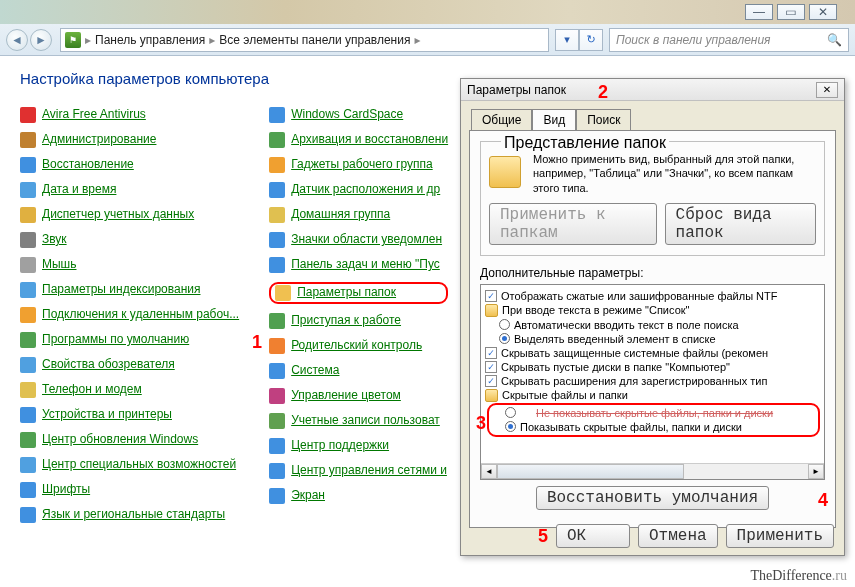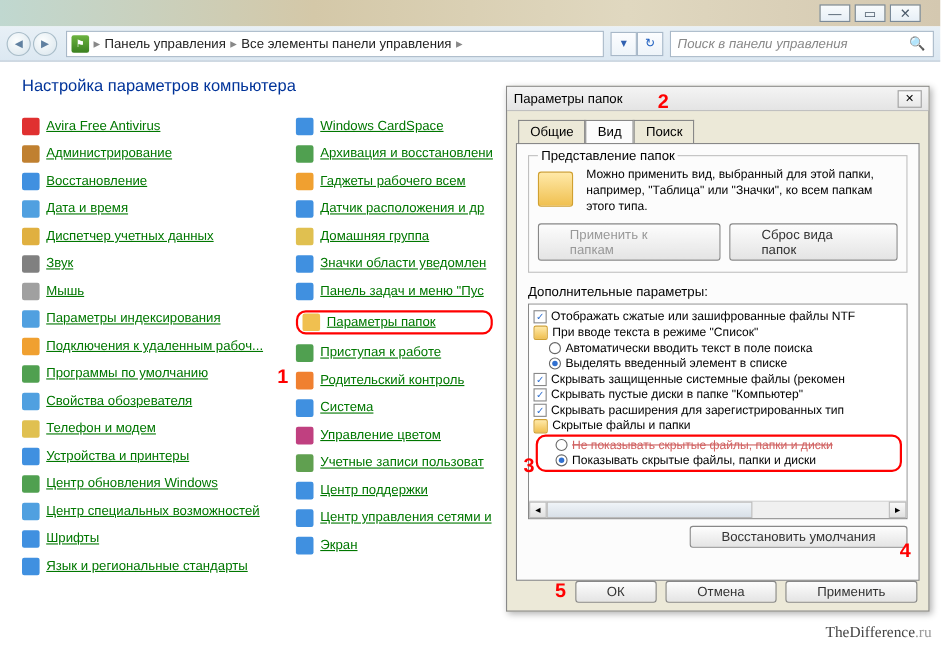--- a/index.html
+++ b/index.html
@@ -34,43 +34,43 @@
 
 .dialog { position: absolute; top: 78px; left: 460px; width: 385px; height: 478px; background: #ece9d8; border: 1px solid #888; box-shadow: 2px 2px 6px rgba(0,0,0,0.3); }
 .dlg-title { height: 22px; background: linear-gradient(#f4f4f4,#e4e4e4); display: flex; align-items: center; padding: 0 6px; font-size: 12px; border-bottom: 1px solid #c0c0c0; justify-content: space-between; }
 .dlg-close { width: 22px; height: 16px; border: 1px solid #a0a0a0; background: linear-gradient(#fafafa,#e8e8e8); display:flex; align-items:center; justify-content:center; font-size:10px; }
 .tabs { display: flex; margin: 8px 0 0 10px; }
 .tab { padding: 3px 10px; border: 1px solid #888; background: #ece9d8; font-size: 12px; border-bottom: none; position: relative; }
 .tab.active { background: #fcfcfc; z-index: 2; }
 .tab-body { margin: 0 8px 8px 8px; border: 1px solid #888; background: #fcfcfc; padding: 10px; height: 398px; position: relative; }
 
 .group { border: 1px solid #c0c0c0; padding: 10px 8px 10px 8px; margin-bottom: 10px; position: relative; }
-.group-title { position: absolute; top: -8px; left: 8px; background: #fcfcfc; padding: 0 3px; font-size: 12px; }
+.group-title { position: absolute; top: -8px; left: 20px; background: #fcfcfc; padding: 0 3px; font-size: 16px; }
 .group-text { font-size: 11px; margin-left: 44px; line-height: 1.3; }
 .folder-ico { position: absolute; left: 8px; top: 14px; width: 32px; height: 32px; background: linear-gradient(#ffe9a8,#f0c050); border: 1px solid #d0a030; border-radius: 3px; }
 .group-btns { display: flex; gap: 8px; justify-content: center; margin-top: 8px; }
-.btn { padding: 2px 28px; border: 1px solid #888; background: linear-gradient(#fdfdfd,#e4e4e4); font-size: 12px; color: #333; border-radius: 3px; }
+.btn { padding: 2px 10px; border: 1px solid #888; background: linear-gradient(#fdfdfd,#e4e4e4); font-size: 16px; color: #333; border-radius: 3px; font-family: Liberation Mono, monospace; }
 .btn.disabled { color: #999; }
 
 .params-label { font-size: 12px; margin-bottom: 4px; }
 .treebox { border: 1px solid #888; background: #fff; height: 178px; overflow: auto; padding: 4px; font-size: 11px; position: relative; }
 .tree-row { display: flex; align-items: flex-start; gap: 4px; padding: 1px 0; white-space: nowrap; }
 .ind1 { padding-left: 14px; }
 .chk { width: 12px; height: 12px; border: 1px solid #888; background: #fff; display: inline-flex; align-items: center; justify-content: center; font-size: 9px; color: #3070d0; flex-shrink:0; }
 .chk.on::after { content: "✓"; }
 .radio { width: 11px; height: 11px; border: 1px solid #666; border-radius: 50%; display: inline-block; position: relative; flex-shrink:0; }
 .radio.on::after { content: ""; position: absolute; top: 2px; left: 2px; width: 5px; height: 5px; border-radius: 50%; background: #3070d0; }
 .fico { width: 13px; height: 13px; background: linear-gradient(#ffe9a8,#f0c050); border: 1px solid #d0a030; border-radius: 2px; flex-shrink:0; }
-.strike { text-decoration: line-through; color: #d06060; }
+.strike { text-decoration: line-through; color: #d06060; margin-left: 16px; }
 .scrollbar-h { height: 16px; background: #f0f0f0; border-top: 1px solid #ccc; display:flex; }
 .sb-btn { width: 16px; height: 100%; background: linear-gradient(#fafafa,#e0e0e0); border: 1px solid #bbb; display:flex; align-items:center; justify-content:center; font-size:8px; }
 .sb-track { flex:1; position:relative; }
 .sb-thumb { position:absolute; left:0; top:0; height:100%; width:60%; background: linear-gradient(#f0f4f8,#d8e0e8); border:1px solid #bbb; }
 
-.restore-row { display: flex; justify-content: flex-end; margin-top: 6px; }
+.restore-row { display: flex; justify-content: center; margin-top: 6px; }
 .dlg-btns { position: absolute; bottom: 7px; right: 10px; display: flex; gap: 8px; align-items: center; }
 .dlg-btns .btn { min-width: 68px; text-align:left; }
 
 .watermark { position: absolute; bottom: 3px; right: 8px; font-size: 14px; color: #444; font-family: Georgia, serif; }
 .watermark .grey { color: #999; }
 
 
 .marker { position: absolute; color:#ff0000; font-weight:bold; font-size:18px; }
 </style>
 </head>
@@ -183,21 +183,21 @@
         <div class="item">
           <span class="icon" style="background: rgb(64, 144, 224);"></span>
           <span class="link">Windows CardSpace</span>
         </div>
         <div class="item">
           <span class="icon" style="background: rgb(80, 160, 80);"></span>
           <span class="link">Архивация и восстановлени</span>
         </div>
         <div class="item">
           <span class="icon" style="background: rgb(240, 160, 48);"></span>
-          <span class="link">Гаджеты рабочего всем</span>
+          <span class="link">Гаджеты рабочего группа</span>
         </div>
         <div class="item">
           <span class="icon" style="background: rgb(64, 144, 224);"></span>
           <span class="link">Датчик расположения и др</span>
         </div>
         <div class="item">
           <span class="icon" style="background: rgb(224, 192, 80);"></span>
           <span class="link">Домашняя группа</span>
         </div>
         <div class="item">

